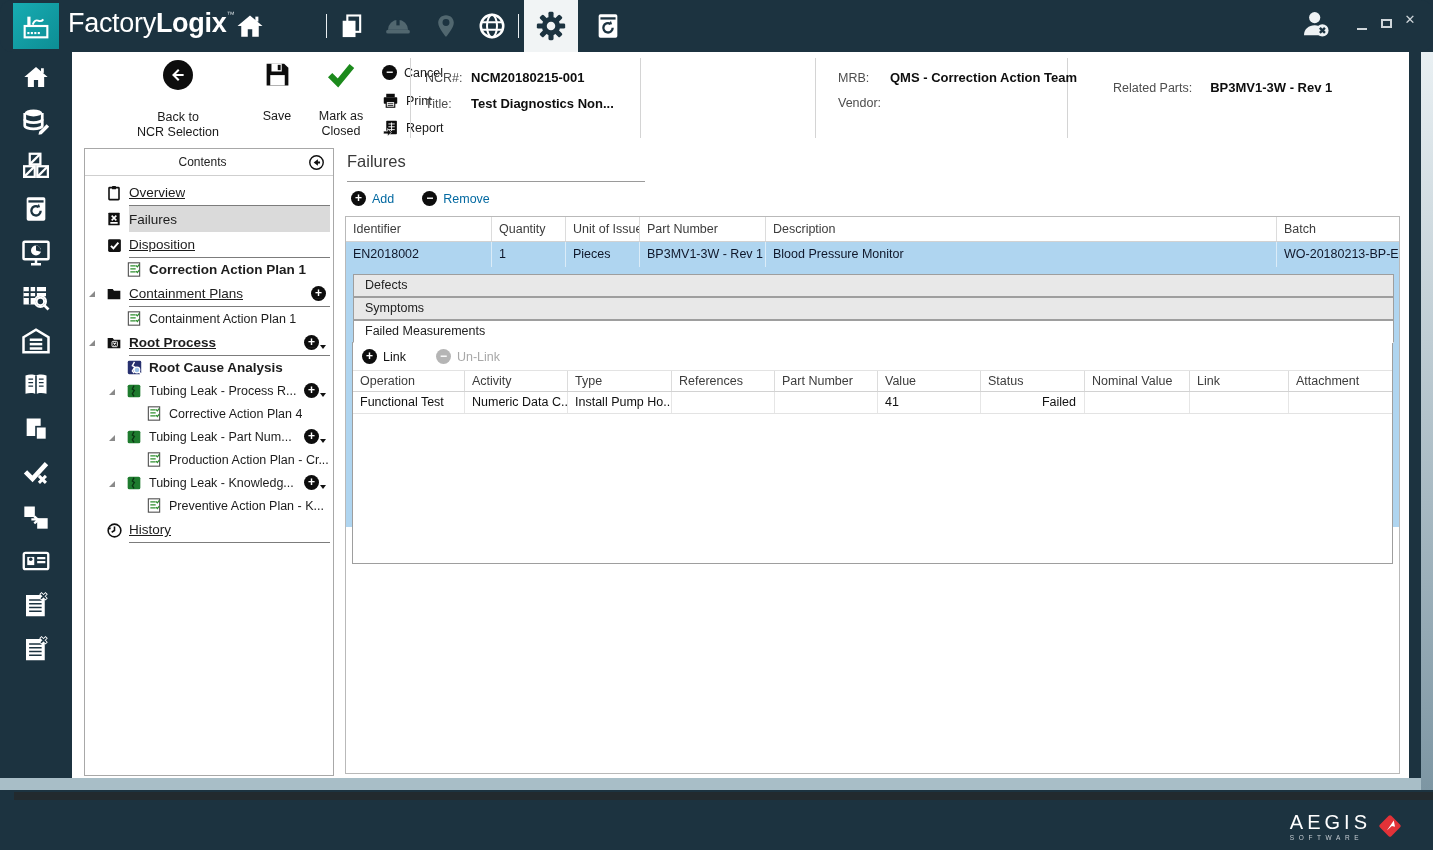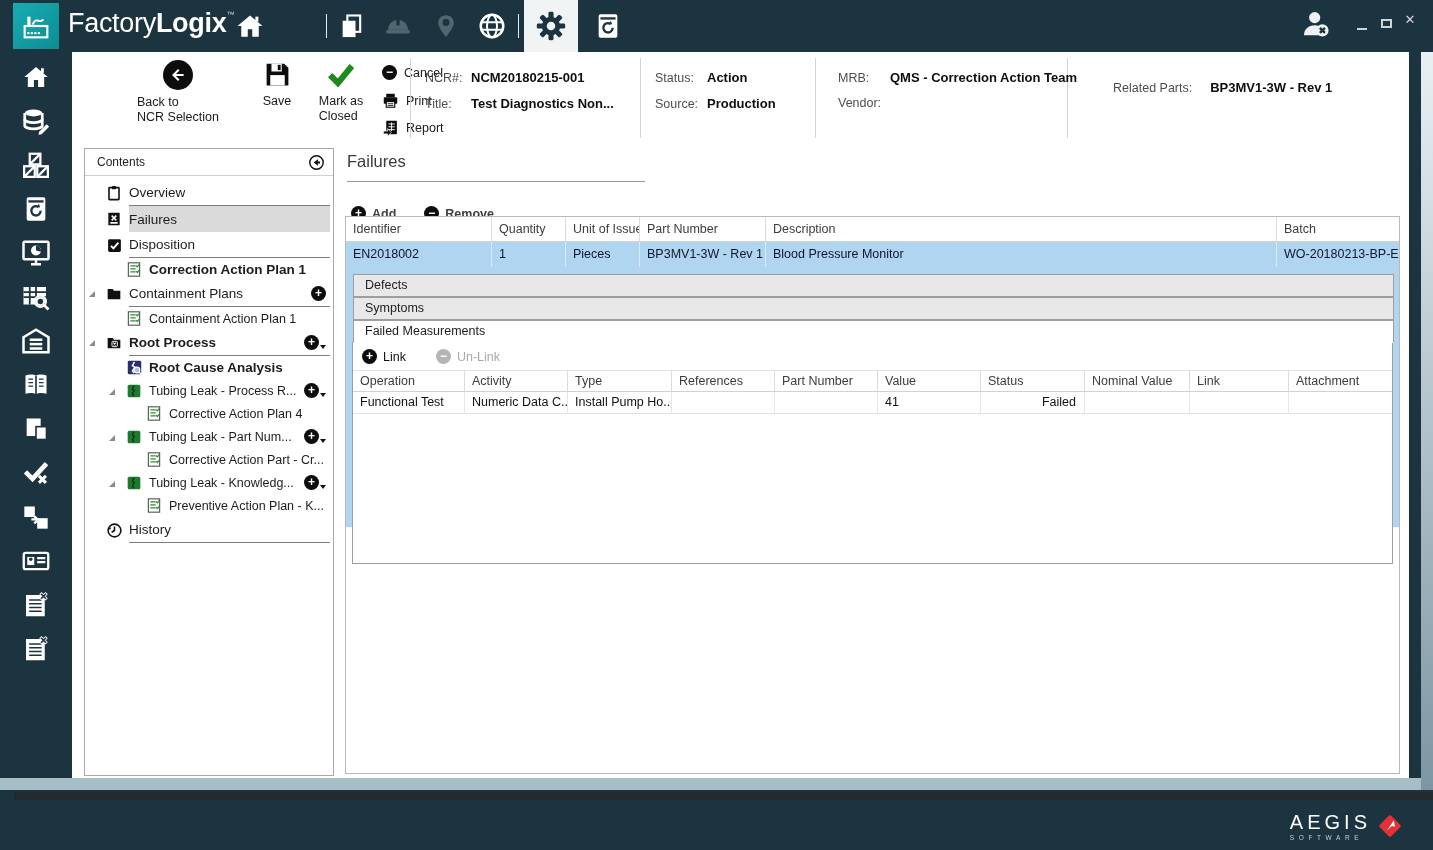--- a/index.html
+++ b/index.html
@@ -29,59 +29,59 @@
 
   
   .app { position:absolute; left:0; top:52px; width:1433px; height:726px; }
   .rail { position:absolute; left:0; top:0; width:72px; height:726px; background:#1C3340; display:flex; flex-direction:column; align-items:center; padding-top:10px; }
   .rail .ric { width:34px; height:30px; margin-bottom:14px; display:flex; align-items:center; justify-content:center; }
   .content { position:absolute; left:72px; top:0; width:1337px; height:726px; background:#fff; }
 
   
   .ribbon { position:absolute; left:0; top:0; width:100%; height:93px; background:#fff; }
   .bigbtn { position:absolute; top:8px; display:flex; flex-direction:column; align-items:center; cursor:default; }
-  .bigbtn .blabel { font-size:12.5px; color:#1a1a1a; text-align:left; line-height:15px; margin-top:5px; }
+  .bigbtn .blabel { font-size:12.5px; color:#1a1a1a; text-align:center; line-height:15px; margin-top:20px; }
   .circle-ic { width:30px; height:30px; border-radius:50%; background:#0d0d0d; display:flex; align-items:center; justify-content:center; }
   .srow { position:absolute; display:flex; align-items:center; gap:7px; font-size:12.5px; color:#1a1a1a; }
   .mini-circle { width:15px; height:15px; border-radius:50%; background:#0d0d0d; color:#fff; display:inline-flex; align-items:center; justify-content:center; font-size:12px; font-weight:700; line-height:1; }
   .mini-circle.dis { background:#b5b5b5; }
   .ic-plus::before { content:'+'; position:relative; top:-0.5px;}
   .ic-minus::before { content:'\2212'; position:relative; top:-1px;}
   .rsep { position:absolute; top:6px; width:1px; height:80px; background:#d4d4d4; }
   .fgroup { position:absolute; top:18px; }
   .frow { display:flex; margin-bottom:11px; align-items:baseline; }
   .flabel { font-size:12.5px; color:#4d4d4d; width:46px; }
   .fvalue { font-size:13px; font-weight:700; color:#0e0e0e; white-space:nowrap; }
   .frow.inline-lab .flabel { width:auto; margin-right:18px; }
 
   
   .contents-panel { position:absolute; left:12px; top:96px; width:250px; height:628px; border:1px solid #a8a8a8; background:#fff; }
-  .cp-head { height:27px; border-bottom:1px solid #cfcfcf; display:flex; align-items:center; padding:0 8px 0 12px; }
+  .cp-head { height:27px; border-bottom:1px solid #cfcfcf; display:flex; align-items:center; padding:0 8px 0 12px;text-align:center; }
   .cp-title { font-size:12px; color:#222; flex:1; }
   .tree { padding-top:4px; }
   .trow { position:relative; display:flex; align-items:center; }
   .trow.lvl0 { height:26px; padding-left:20px; font-size:13.5px; }
   .trow.lvl1 { height:23px; padding-left:40px; font-size:12.5px; }
   .trow.lvl2 { height:23px; padding-left:60px; font-size:12.5px; }
   .trow.bold { font-weight:700; font-size:13.5px; }
   .trow .exp { position:absolute; left:4px; top:10px; width:0; height:0; border-bottom:6px solid #8a8a8a; border-left:6px solid transparent; }
   .trow.lvl1 .exp { left:24px; }
   .ticon { width:18px; height:18px; margin-right:6px; flex:0 0 auto; display:flex; align-items:center; justify-content:center; }
   .tlabel-box { flex:1; height:100%; display:flex; align-items:center; position:relative; margin-right:3px; color:#1c1c1c; }
-  .trow.u .tlabel-box { border-bottom:1px solid #7c7c7c; }
+  .trow.u .tlabel-box { border-bottom:1px solid #7c7c7c;text-decoration:underline; }
   .trow.sel .tlabel-box { background:#DADADA; }
   .tlabel { white-space:nowrap; overflow:hidden; }
   .tplus { margin-left:auto; margin-right:4px; display:flex; align-items:flex-start; }
   .caret { width:0; height:0; border-top:4px solid #111; border-left:3.5px solid transparent; border-right:3.5px solid transparent; margin-left:1px; margin-top:10px; }
 
   
   .main { position:absolute; left:273px; top:96px; width:1055px; height:630px; }
   .sec-title { position:absolute; left:2px; top:4px; font-size:16.5px; color:#3a3a3a; }
   .sec-underline { position:absolute; left:2px; top:33px; width:298px; height:1px; background:#9a9a9a; }
-  .grid-actions { position:absolute; left:6px; top:58px; display:flex; gap:28px; align-items:center; font-size:12.5px; color:#404040;font-weight:bold; }
+  .grid-actions { position:absolute; left:6px; top:43px; display:flex; gap:28px; align-items:center; font-size:12.5px; color:#0369a1; }
   .gact { display:flex; gap:6px; align-items:center; }
   .grid { position:absolute; left:0; top:68px; width:1055px; height:558px; border:1px solid #b9b9b9; background:#fff; }
   .ghead, .grow { display:flex; height:25px; }
   .ghead { border-bottom:1px solid #d2d2d2; }
   .ghead .c { font-size:12.5px; color:#3c3c3c; line-height:24px; padding-left:7px; border-right:1px solid #dcdcdc; white-space:nowrap; overflow:hidden; }
   .grow .c { font-size:12.5px; color:#0f172a; line-height:25px; padding-left:7px; border-right:1px solid rgba(255,255,255,.55); white-space:nowrap; overflow:hidden; }
   .grow.selrow { background:#AFD5F0; }
   .c.c1{width:146px}.c.c2{width:74px}.c.c3{width:74px}.c.c4{width:126px}.c.c5{width:511px}.c.c6{width:122px;border-right:none}
   .gdetail { background:#AFD5F0; padding:7px 6px 0 6px; height:260px; }
   .tabs { display:flex; margin-left:1px; position:relative; z-index:2;flex-direction:column; }
@@ -368,30 +368,20 @@
         <div class="fgroup" style="left:353px">
           <div class="frow">
               <span class="flabel">NCR#:</span>
               <span class="fvalue">NCM20180215-001</span>
             </div>
           <div class="frow">
               <span class="flabel">Title:</span>
               <span class="fvalue">Test Diagnostics Non...</span>
             </div>
         </div>
-        <div class="fgroup" style="left:583px">
-          <div class="frow">
-              <span class="flabel" style="width:52px">Status:</span>
-              <span class="fvalue">Action</span>
-            </div>
-          <div class="frow">
-              <span class="flabel" style="width:52px">Source:</span>
-              <span class="fvalue">Production</span>
-            </div>
-        </div>
         <div class="fgroup" style="left:766px">
           <div class="frow">
               <span class="flabel" style="width:52px">MRB:</span>
               <span class="fvalue">QMS - Correction Action Team</span>
             </div>
           <div class="frow">
               <span class="flabel" style="width:52px">Vendor:</span>
               <span class="fvalue"></span>
             </div>
         </div>
@@ -575,21 +565,21 @@
 
           <div class="trow lvl2">
             <span class="ticon">
                 <svg width="16" height="17" viewBox="0 0 24 24">
                   <rect x="3.5" y="2" width="17" height="20" fill="#fff" stroke="#4a4a4a" stroke-width="1.6"></rect>
                   <path d="M6.5 6.5 h8 M6.5 11 h8 M6.5 15.5 h8" stroke="#2F8F2F" stroke-width="1.8"></path>
                   <path d="M15 6 l2 2 l3-3.5 M15 14.5 l2 2 l3-3.5" fill="none" stroke="#2F8F2F" stroke-width="1.8"></path>
                 </svg>
               </span>
             <div class="tlabel-box">
-                <span class="tlabel">Corrective Action Part - Cr...</span>
+                <span class="tlabel">Production Action Plan - Cr...</span>
               </div>
           </div>
 
           <div class="trow lvl1">
             <span class="exp"></span>
             <span class="ticon">
                 <svg width="16" height="16" viewBox="0 0 24 24">
                   <rect x="2.5" y="2.5" width="19" height="19" rx="2.5" fill="#1E7B2E"></rect>
                   <path d="M12 4 l-2.5 5 l3 2 l-3 5 l2.5 4" fill="none" stroke="#0b3513" stroke-width="2"></path>
                 </svg>

